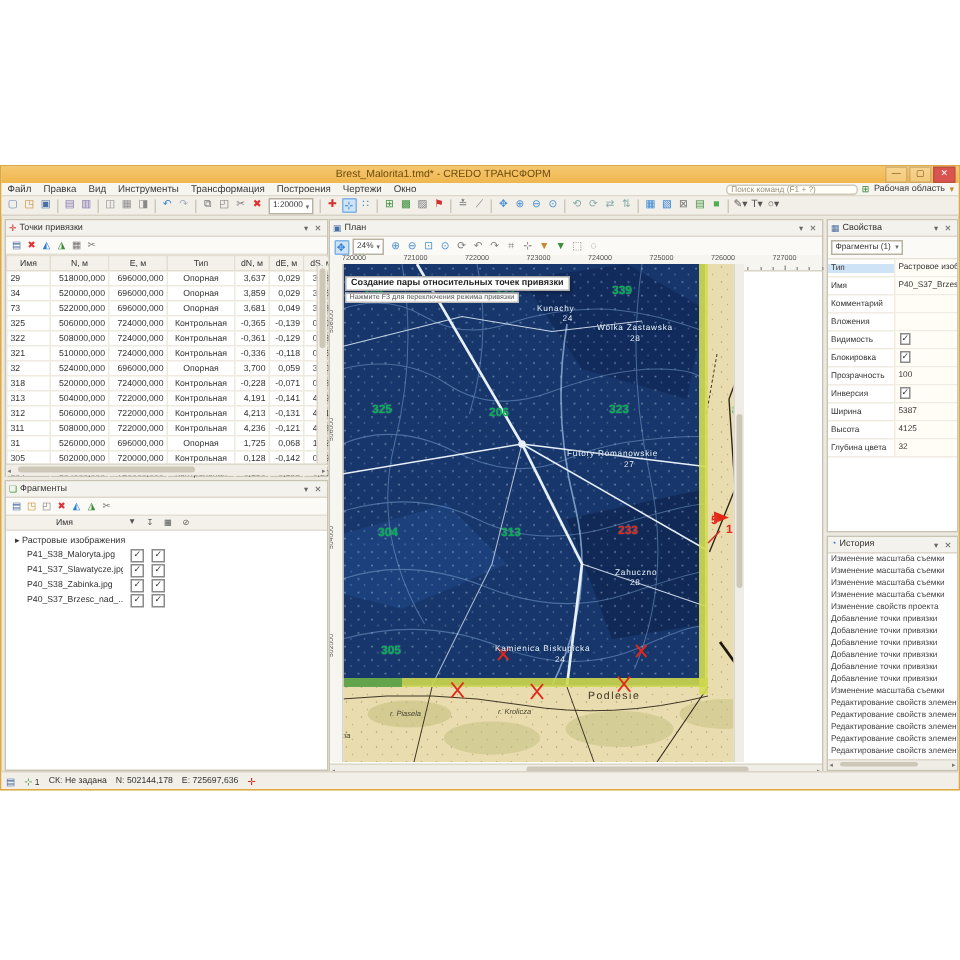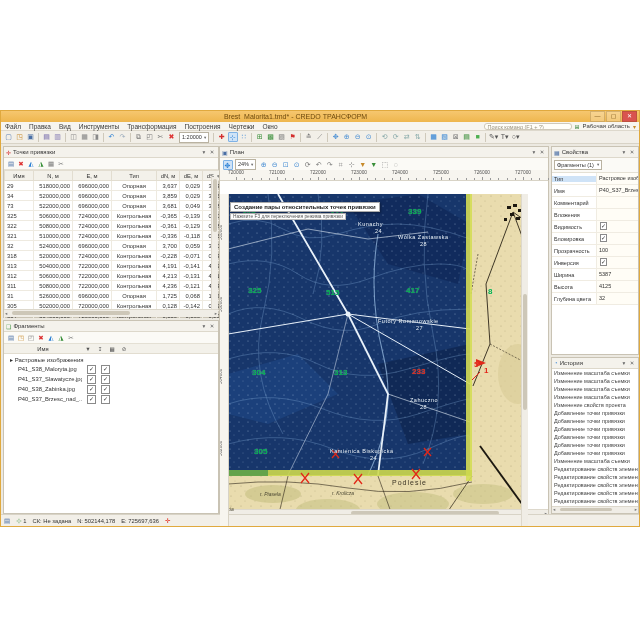--- a/index.html
+++ b/index.html
@@ -51,21 +51,21 @@
   .frag-item{display:flex;align-items:center;height:10px;font-size:5.8px;color:#333;}
   .frag-item .nm{width:78px;padding-left:14px;box-sizing:border-box;white-space:nowrap;overflow:hidden;}
   .cb{width:7px;height:7px;border:1px solid #8a8a8a;background:#fff;font-size:6px;line-height:7px;text-align:center;color:#333;margin-left:5px;}
   
   .plan-tools{height:13px;border-bottom:1px solid #e4e0d4;display:flex;align-items:center;background:#fbfaf6;padding-left:2px;}
   .plan-tools .tb-icon{width:10px;height:10px;font-size:7px;line-height:10px;}
   .pressed{background:#cfe3f7;border:1px solid #7fb2e5;box-sizing:border-box;}
   .ruler{position:absolute;left:0;top:23px;width:100%;height:10px;background:#f7f5ef;border-bottom:1px solid #d8d3c6;}
   .rx{position:absolute;top:0;font-size:4.8px;color:#555;transform:translateX(-50%);}
   .tick{position:absolute;bottom:0;width:1px;height:3px;background:#999;}
-  .canvas{position:absolute;left:0;top:47px;width:276px;height:332px;overflow:hidden;background:#e9dcae;padding-left:32px;}
+  .canvas{position:absolute;left:0;top:29px;width:276px;height:332px;overflow:hidden;background:#e9dcae;}
   .vruler{position:absolute;left:0;top:0;width:8px;height:100%;background:#f7f5ef;border-right:1px solid #d8d3c6;z-index:5;}
   .ry{position:absolute;left:0px;font-size:4.6px;color:#555;transform:rotate(-90deg);transform-origin:2px 4px;white-space:nowrap;}
   .map-svg{position:absolute;left:8px;top:0;}
   .canvas-vscroll{position:absolute;right:0;top:0;bottom:0;width:6px;background:#f0ede6;border-left:1px solid #ddd8cc;z-index:6;}
   .hint{position:absolute;left:10px;top:1px;z-index:7;}
   .hint .h1{display:inline-block;background:#fff;border:1px solid #aaa;box-shadow:1px 1px 2px rgba(0,0,0,.3);font-size:6px;font-weight:bold;color:#222;padding:1px 3px;white-space:nowrap;}
   .hint .h2{display:block;background:#fff;border:1px solid #bbb;font-size:4.8px;color:#555;padding:0 2px;width:fit-content;white-space:nowrap;}
   .mlabel{position:absolute;white-space:nowrap;z-index:4;}
   .ml-place{color:#eef4fb;font-size:5.5px;text-shadow:0 0 2px #0a2a55;letter-spacing:.5px;}
   .ml-pt{font-weight:bold;font-size:8px;text-shadow:0 0 1px rgba(255,255,255,.4);}
@@ -580,22 +580,22 @@
           <span class="mlabel ml-place" style="left: 110px; top: 254px;">Kamienica Biskupicka</span>
           <span class="mlabel ml-place" style="left: 150px; top: 261px;">24</span>
           <span class="mlabel ml-dark" style="left: 172px; top: 285px;">Podlesie</span>
           <span class="mlabel ml-it" style="left: 40px; top: 297px;">r. Piasela</span>
           <span class="mlabel ml-it" style="left: 112px; top: 296px;">r. Krolicza</span>
           <span class="mlabel ml-it" style="left: 2px; top: 312px;">sacia</span>
           <span class="mlabel ml-pt" style="left: 22px; top: 14px; color: rgb(0, 177, 79);">349</span>
           <span class="mlabel ml-pt" style="left: 110px; top: 14px; color: rgb(0, 177, 79);">322</span>
           <span class="mlabel ml-pt" style="left: 188px; top: 13px; color: rgb(0, 177, 79);">339</span>
           <span class="mlabel ml-pt" style="left: 28px; top: 92px; color: rgb(0, 177, 79);">325</span>
-          <span class="mlabel ml-pt" style="left: 106px; top: 94px; color: rgb(0, 177, 79);">515</span>
-          <span class="mlabel ml-pt" style="left: 186px; top: 92px; color: rgb(0, 177, 79);">417</span>
+          <span class="mlabel ml-pt" style="left: 106px; top: 94px; color: rgb(0, 177, 79);">206</span>
+          <span class="mlabel ml-pt" style="left: 186px; top: 92px; color: rgb(0, 177, 79);">323</span>
           <span class="mlabel ml-pt" style="left: 268px; top: 93px; color: rgb(0, 177, 79);">8</span>
           <span class="mlabel ml-pt" style="left: 32px; top: 174px; color: rgb(0, 177, 79);">304</span>
           <span class="mlabel ml-pt" style="left: 114px; top: 174px; color: rgb(0, 177, 79);">313</span>
           <span class="mlabel ml-pt" style="left: 192px; top: 173px; color: rgb(226, 39, 24);">233</span>
           <span class="mlabel ml-pt" style="left: 254px; top: 166px; color: rgb(226, 39, 24);">5</span>
           <span class="mlabel ml-pt" style="left: 264px; top: 172px; color: rgb(226, 39, 24);">1</span>
           <span class="mlabel ml-pt" style="left: 34px; top: 253px; color: rgb(0, 177, 79);">305</span>
         </div>
       <div class="canvas-vscroll">
           <div class="vthumb" style="top:30%;height:35%;"></div>

